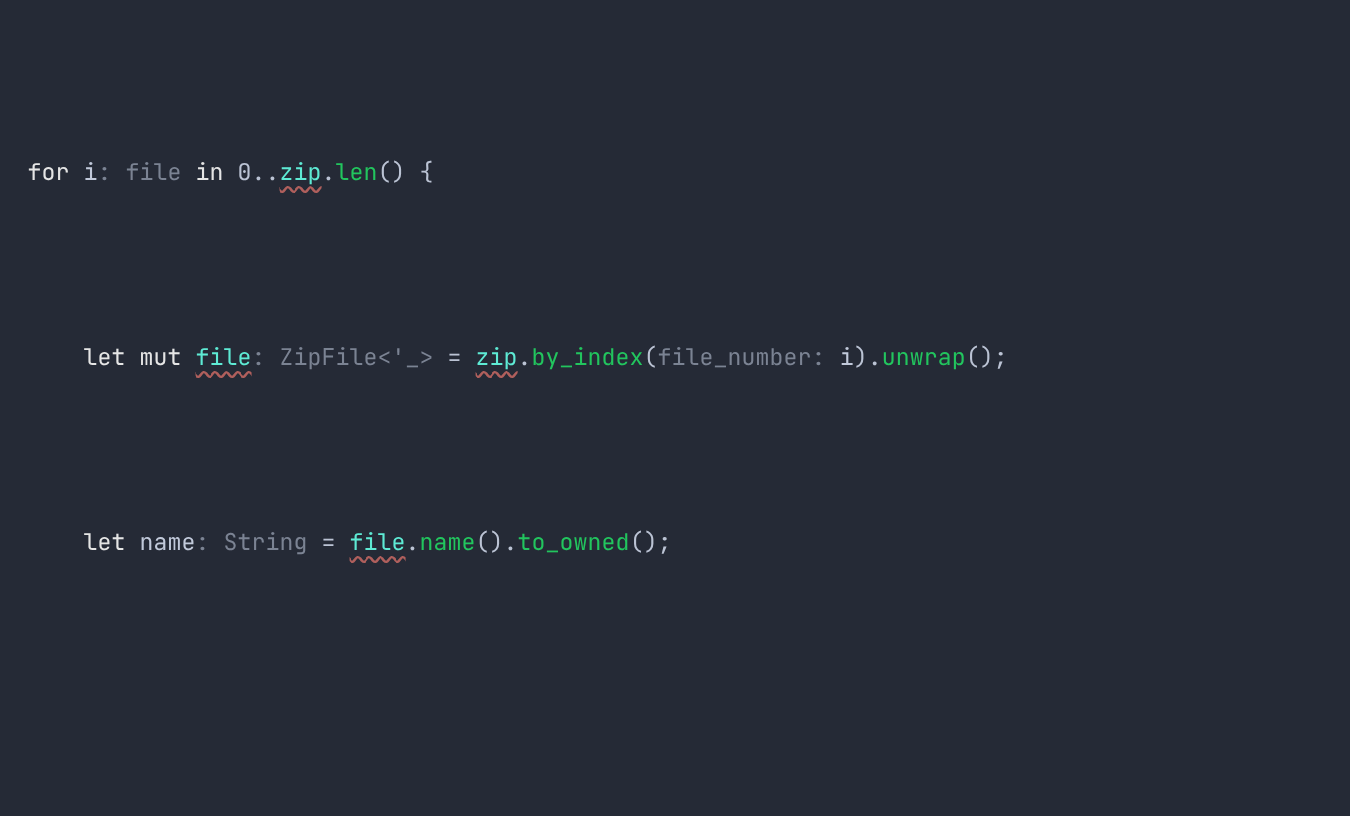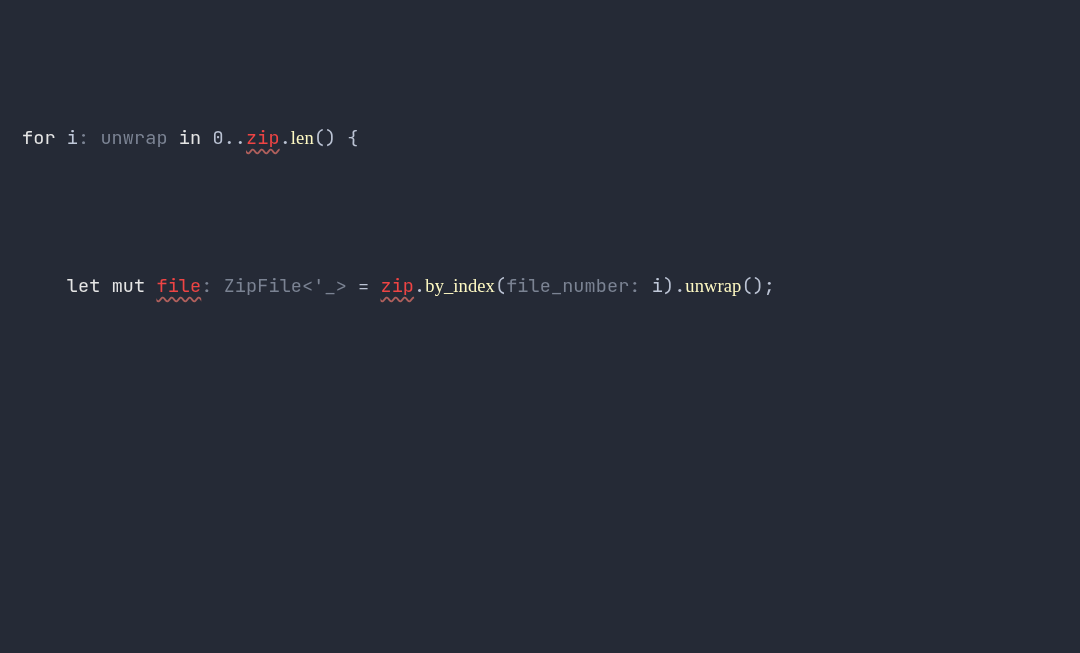--- a/index.html
+++ b/index.html
@@ -36,36 +36,37 @@
     padding:8px 0 0 22px;
     white-space:pre;
     color:var(--fg-default);
     letter-spacing:0.1px;
   }
   .line{display:block; height:37px;}
 
   
   .kw{color:#e5e5e5;}
   .var{color:#c1c9da;}
-  .mut{color:#ef4444; text-decoration:underline; text-decoration-color:#7e8797; text-underline-offset:4px;}
+  .mut{color:#5eead4; text-decoration:underline; text-decoration-color:#7e8797; text-underline-offset:4px;}
   .warn{text-decoration:underline wavy var(--underline); text-underline-offset:4px;}
-  .fn{color:#fef9c3;font-family:Liberation Serif, serif;}
+  .fn{color:#22c55e;}
   .hint{color:#7b8393; font-style:normal;}
   .op{color:#bbc3d4;}
   .pun{color:#bbc3d4;}
 </style>
 </head>
 <body>
 
 <div class="code">
 
-  <span class="line"><span class="kw">for</span> <span class="var">i</span><span class="hint">: unwrap </span><span class="kw">in</span><span class="op"> 0..</span><span class="mut warn">zip</span><span class="pun">.</span><span class="fn">len</span><span class="pun">() {</span></span>
+  <span class="line"><span class="kw">for</span> <span class="var">i</span><span class="hint">: file </span><span class="kw">in</span><span class="op"> 0..</span><span class="mut warn">zip</span><span class="pun">.</span><span class="fn">len</span><span class="pun">() {</span></span>
 
   <span class="line">    <span class="kw">let</span> <span class="kw">mut</span> <span class="mut warn">file</span><span class="hint">: ZipFile&lt;'_&gt; </span><span class="op">= </span><span class="mut warn">zip</span><span class="pun">.</span><span class="fn">by_index</span><span class="pun">(</span><span class="hint">file_number: </span><span class="var">i</span><span class="pun">).</span><span class="fn">unwrap</span><span class="pun">();</span></span>
 
+  <span class="line">    <span class="kw">let</span> <span class="var">name</span><span class="hint">: String </span><span class="op">= </span><span class="mut warn">file</span><span class="pun">.</span><span class="fn">name</span><span class="pun">().</span><span class="fn">to_owned</span><span class="pun">();</span></span>
 
   <span class="line"> </span>
 
   
 
   
 
   
 
   

